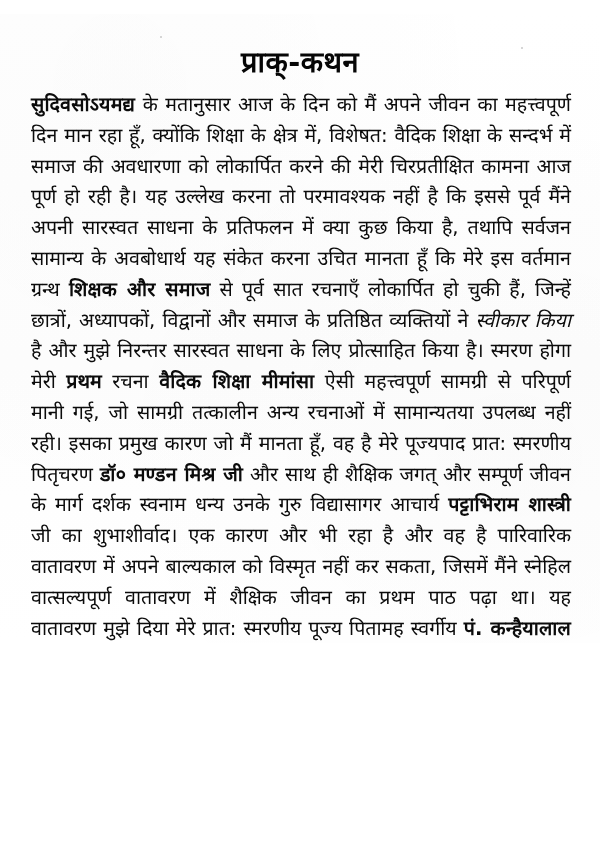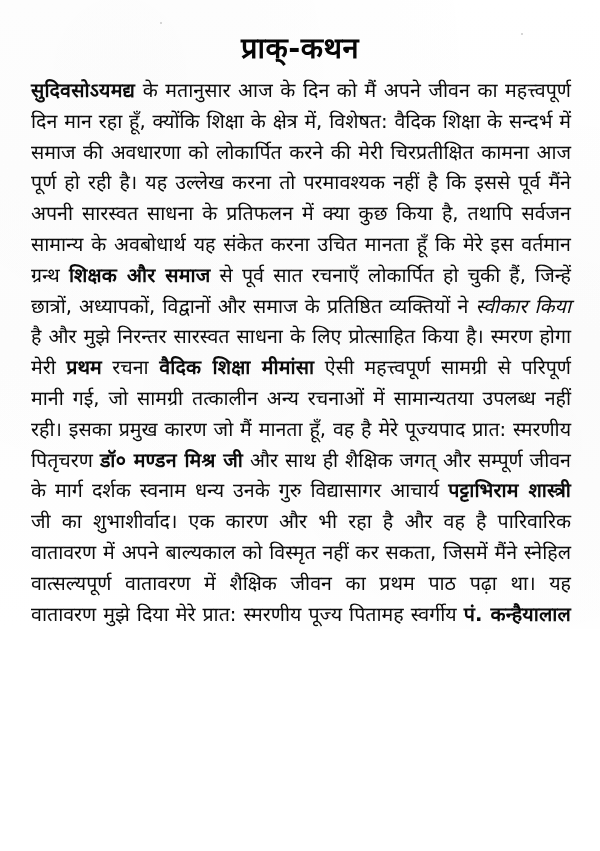--- a/index.html
+++ b/index.html
@@ -6,21 +6,21 @@
   html, body {
     margin: 0;
     padding: 0;
     background: #ffffff;
   }
 
   .page {
     position: relative;
     width: 600px;
     height: 629px;
-    margin: 0 auto;
+    margin: 14px auto;
     background: #eab308;
     overflow: hidden;
     font-family: "DejaVu Sans", "Liberation Sans", sans-serif;
     color: #0a0a0a;
     -webkit-font-smoothing: none;
   }
 
   
   .page::before {
     content: "";

